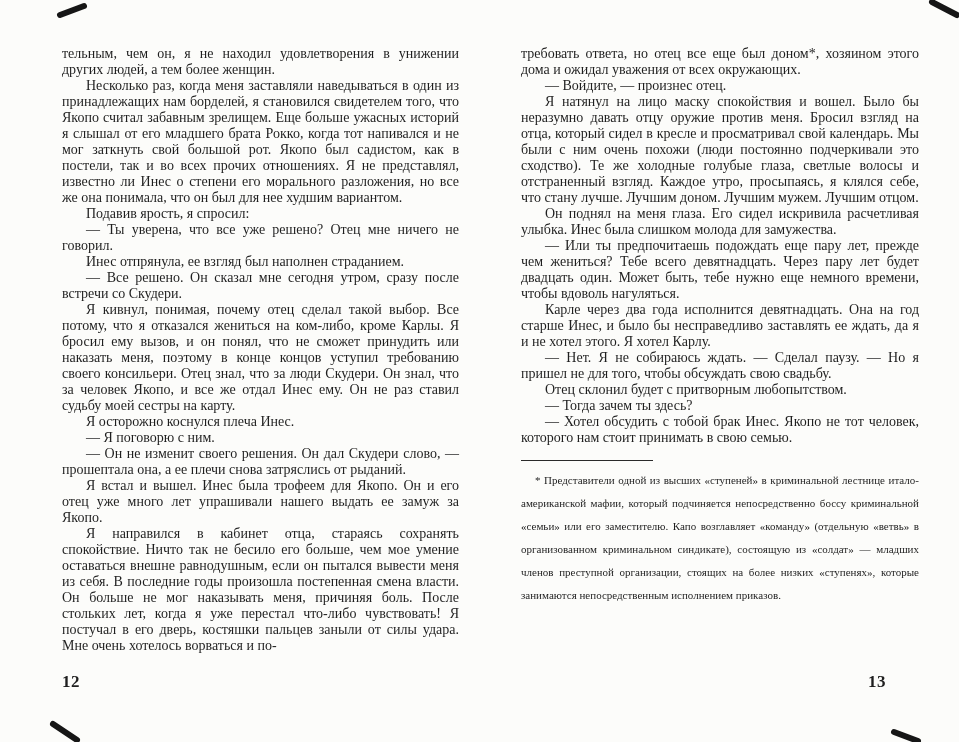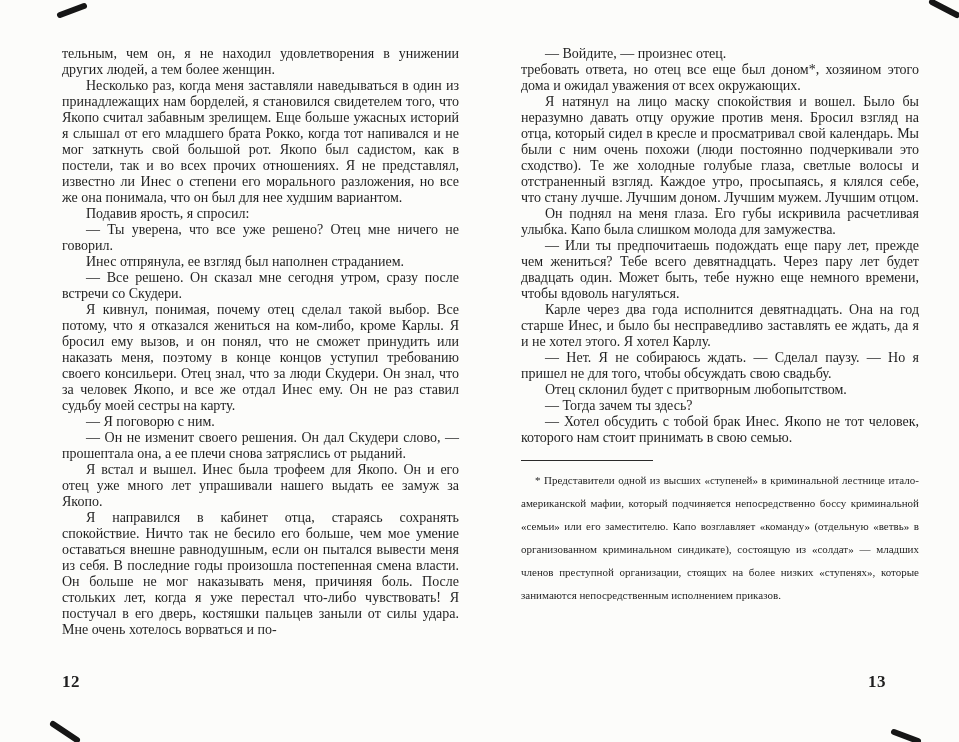--- a/index.html
+++ b/index.html
@@ -84,42 +84,43 @@
         <p class="para">Подавив ярость, я спросил:</p>
 
         <p class="para">— Ты уверена, что все уже решено? Отец мне ничего не говорил.</p>
 
         <p class="para">Инес отпрянула, ее взгляд был наполнен страданием.</p>
 
         <p class="para">— Все решено. Он сказал мне сегодня утром, сразу после встречи со Скудери.</p>
 
         <p class="para">Я кивнул, понимая, почему отец сделал такой выбор. Все потому, что я отказался жениться на ком-либо, кроме Карлы. Я бросил ему вызов, и он понял, что не сможет принудить или наказать меня, поэтому в конце концов уступил требованию своего консильери. Отец знал, что за люди Скудери. Он знал, что за человек Якопо, и все же отдал Инес ему. Он не раз ставил судьбу моей сестры на карту.</p>
 
+        <p class="para">Я осторожно коснулся плеча Инес.</p>
 
         <p class="para">— Я поговорю с ним.</p>
 
         <p class="para">— Он не изменит своего решения. Он дал Скудери слово, — прошептала она, а ее плечи снова затряслись от рыданий.</p>
 
         <p class="para">Я встал и вышел. Инес была трофеем для Якопо. Он и его отец уже много лет упрашивали нашего выдать ее замуж за Якопо.</p>
 
         <p class="para">Я направился в кабинет отца, стараясь сохранять спокойствие. Ничто так не бесило его больше, чем мое умение оставаться внешне равнодушным, если он пытался вывести меня из себя. В последние годы произошла постепенная смена власти. Он больше не мог наказывать меня, причиняя боль. После стольких лет, когда я уже перестал что-либо чувствовать! Я постучал в его дверь, костяшки пальцев заныли от силы удара. Мне очень хотелось ворваться и по-</p>
       </div>
   </div>
 
   <div class="page right">
     <div class="text-block">
 
+        <p class="para no-indent">требовать ответа, но отец все еще был доном*, хозяином этого дома и ожидал уважения от всех окружающих.</p>
+
         <p class="para">— Войдите, — произнес отец.</p>
-
-        <p class="para no-indent">требовать ответа, но отец все еще был доном*, хозяином этого дома и ожидал уважения от всех окружающих.</p>
 
         <p class="para">Я натянул на лицо маску спокойствия и вошел. Было бы неразумно давать отцу оружие против меня. Бросил взгляд на отца, который сидел в кресле и просматривал свой календарь. Мы были с ним очень похожи (люди постоянно подчеркивали это сходство). Те же холодные голубые глаза, светлые волосы и отстраненный взгляд. Каждое утро, просыпаясь, я клялся себе, что стану лучше. Лучшим доном. Лучшим мужем. Лучшим отцом.</p>
 
 
-        <p class="para">Он поднял на меня глаза. Его губы искривила расчетливая улыбка. Капо была слишком молода для замужества.</p>
+        <p class="para">Он поднял на меня глаза. Его сидел искривила расчетливая улыбка. Инес была слишком молода для замужества.</p>
 
         <p class="para">— Или ты предпочитаешь подождать еще пару лет, прежде чем жениться? Тебе всего девятнадцать. Через пару лет будет двадцать один. Может быть, тебе нужно еще немного времени, чтобы вдоволь нагуляться.</p>
 
         <p class="para">Карле через два года исполнится девятнадцать. Она на год старше Инес, и было бы несправедливо заставлять ее ждать, да я и не хотел этого. Я хотел Карлу.</p>
 
         <p class="para">— Нет. Я не собираюсь ждать. — Сделал паузу. — Но я пришел не для того, чтобы обсуждать свою свадьбу.</p>
 
         <p class="para">Отец склонил будет с притворным любопытством.</p>
 
         <p class="para">— Тогда зачем ты здесь?</p>

